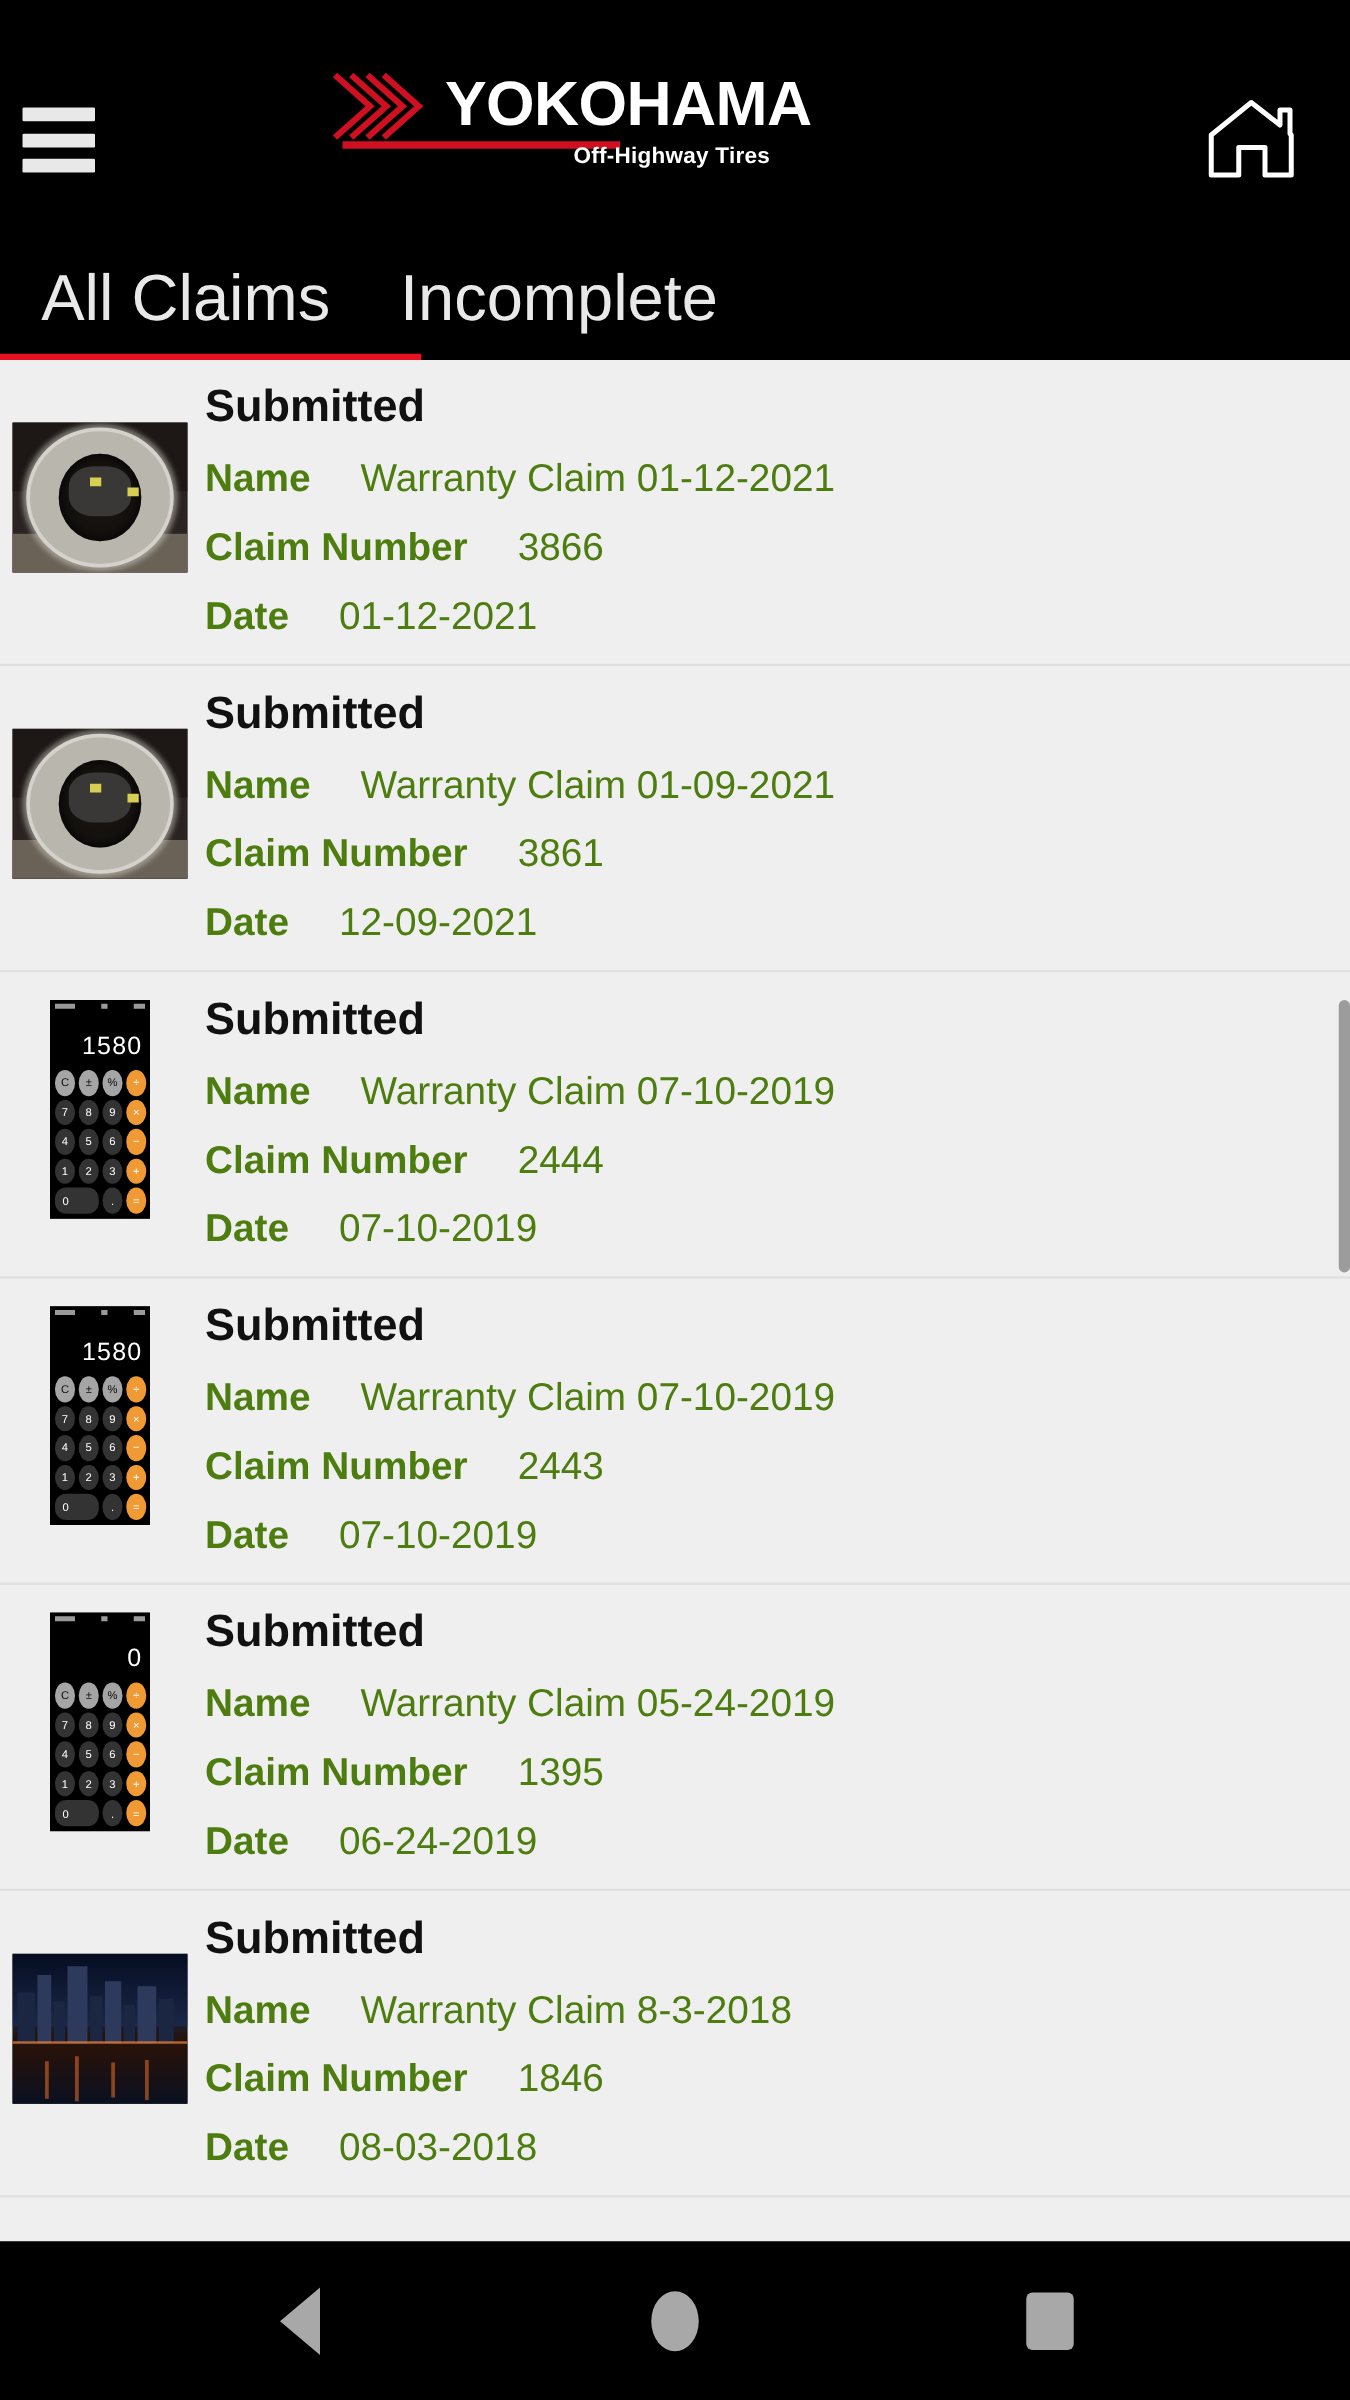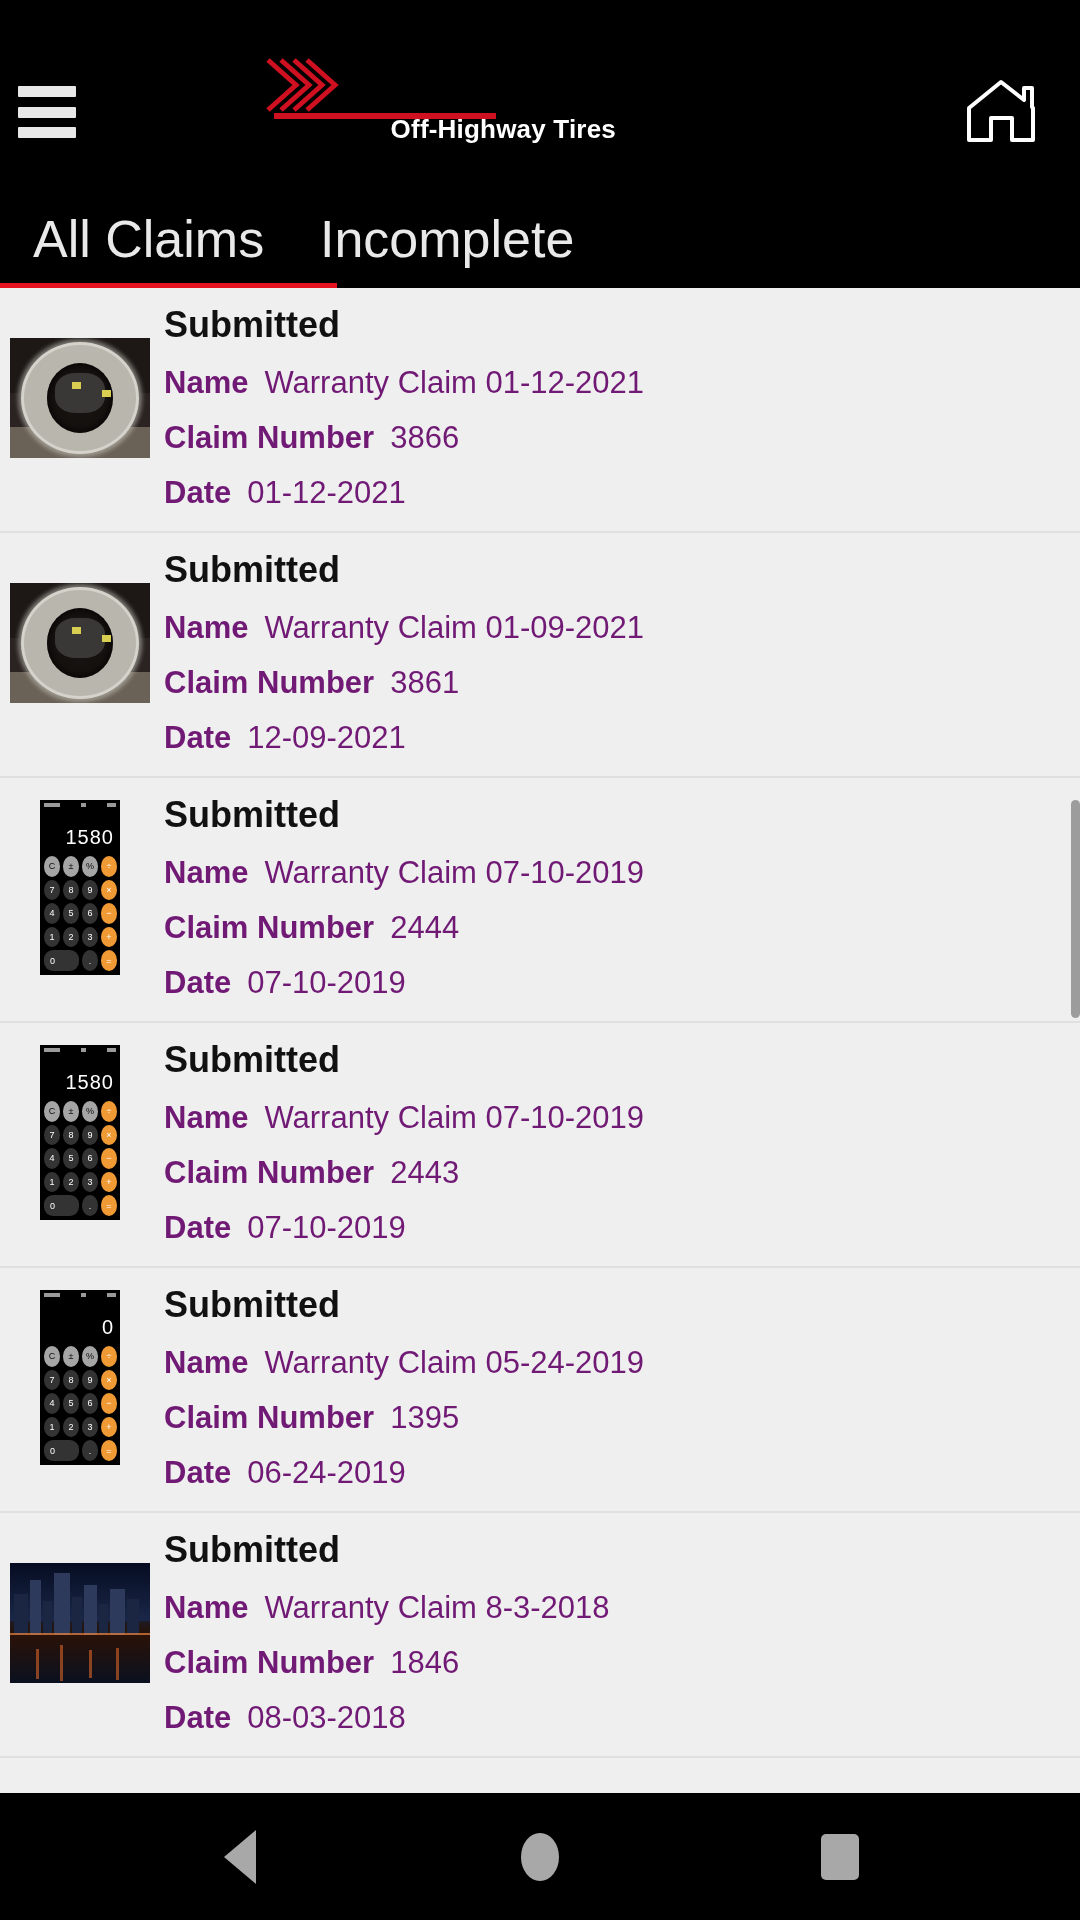--- a/index.html
+++ b/index.html
@@ -39,21 +39,21 @@
     font-size:50px; font-weight:bold; color:#fff;
     letter-spacing:-0.5px; line-height:56px;
     white-space:nowrap;
   }
   .logo-rule{
     position:absolute; left:8px; top:57px; width:222px; height:6px; background:#cf1020;
   }
   .logo-sub{
     position:absolute; right:0px; top:58px;
     font-family:"Liberation Sans", sans-serif;
-    font-size:26px; font-weight:bold; color:#fff;
+    font-size:18px; font-weight:bold; color:#fff;
     letter-spacing:0.2px; white-space:nowrap;
   }
 
   .home-icon{
     position:absolute; right:42px; top:78px; width:74px; height:66px; cursor:pointer;
   }
 
   
   .tabs{
     position:absolute; left:0; top:190px; width:1036px; height:98px;
@@ -90,21 +90,21 @@
   .thumb.tall{ left:40px; width:80px; height:175px; top:22px; }
   .fields{
     position:absolute; left:164px; top:14px; right:20px;
   }
   .status{
     font-size:36px; font-weight:bold; color:#111; line-height:46px;
     margin-bottom:12px;
   }
   .field{
     display:flex; align-items:flex-end; margin-bottom:10px;
-    font-size:31px; line-height:45px; color:#701a75;
+    font-size:31px; line-height:45px; color:#4d7c0f;gap:24px;
   }
   .field .lbl{ font-weight:bold; white-space:nowrap; }
   .field .val{ font-weight:normal; margin-left:16px; white-space:nowrap; }
 
   
   .scrollbar{
     position:absolute; right:0; top:512px; width:9px; height:218px;
     background:#9c9c9c; border-radius:5px;
   }
 
@@ -203,20 +203,21 @@
       <div class="logo-mark">
         <svg width="88" height="54" viewBox="0 0 88 54">
           <g fill="none" stroke="#cf1020" stroke-width="5">
             <path d="M2 2 L30 27 L2 52"></path>
             <path d="M15 2 L43 27 L15 52"></path>
             <path d="M28 2 L56 27 L28 52"></path>
             <path d="M41 2 L69 27 L41 52"></path>
           </g>
         </svg>
       </div>
+      <div class="logo-word">YOKOHAMA</div>
     </div>
     <div class="logo-rule"></div>
     <div class="logo-sub">Off-Highway Tires</div>
   </div>
 
   <div class="home-icon">
     <svg width="74" height="66" viewBox="0 0 74 66">
       <path d="M5 30 L37 4 L60 22 L60 10 L68 10 L68 29 L69 30 L69 62 L48 62 L48 40 L27 40 L27 62 L5 62 Z" fill="none" stroke="#ffffff" stroke-width="4" stroke-linejoin="round"></path>
     </svg>
   </div>

